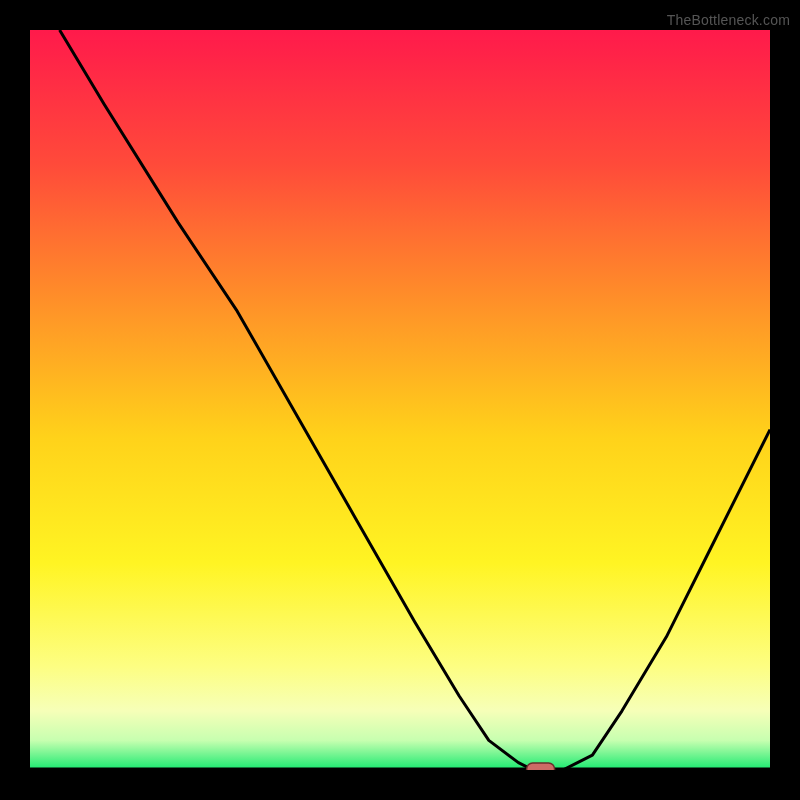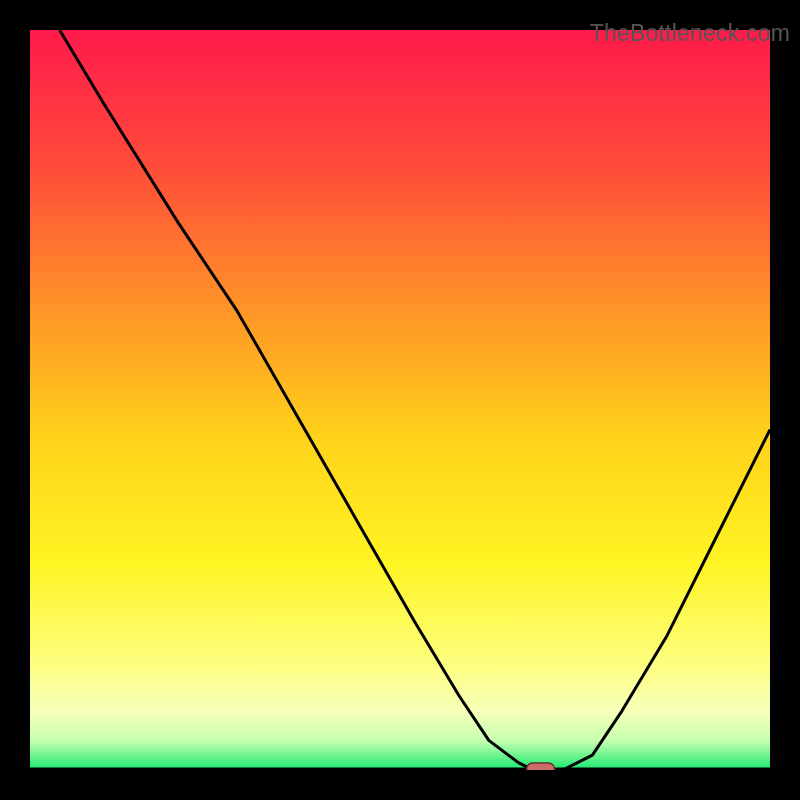--- a/index.html
+++ b/index.html
@@ -10,25 +10,25 @@
     background: #000000;
     overflow: hidden;
   }
   .chart-container {
     position: relative;
     width: 800px;
     height: 800px;
   }
   .watermark {
     position: absolute;
-    top: 20px;
+    top: 12px;
     right: 10px;
     color: #555555;
     font-family: Arial, Helvetica, sans-serif;
-    font-size: 23px;
+    font-size: 14px;
     font-weight: 500;
     letter-spacing: 0.2px;
     z-index: 5;
   }
   .plot-area {
     position: absolute;
     left: 30px;
     top: 30px;
     width: 740px;
     height: 740px;

